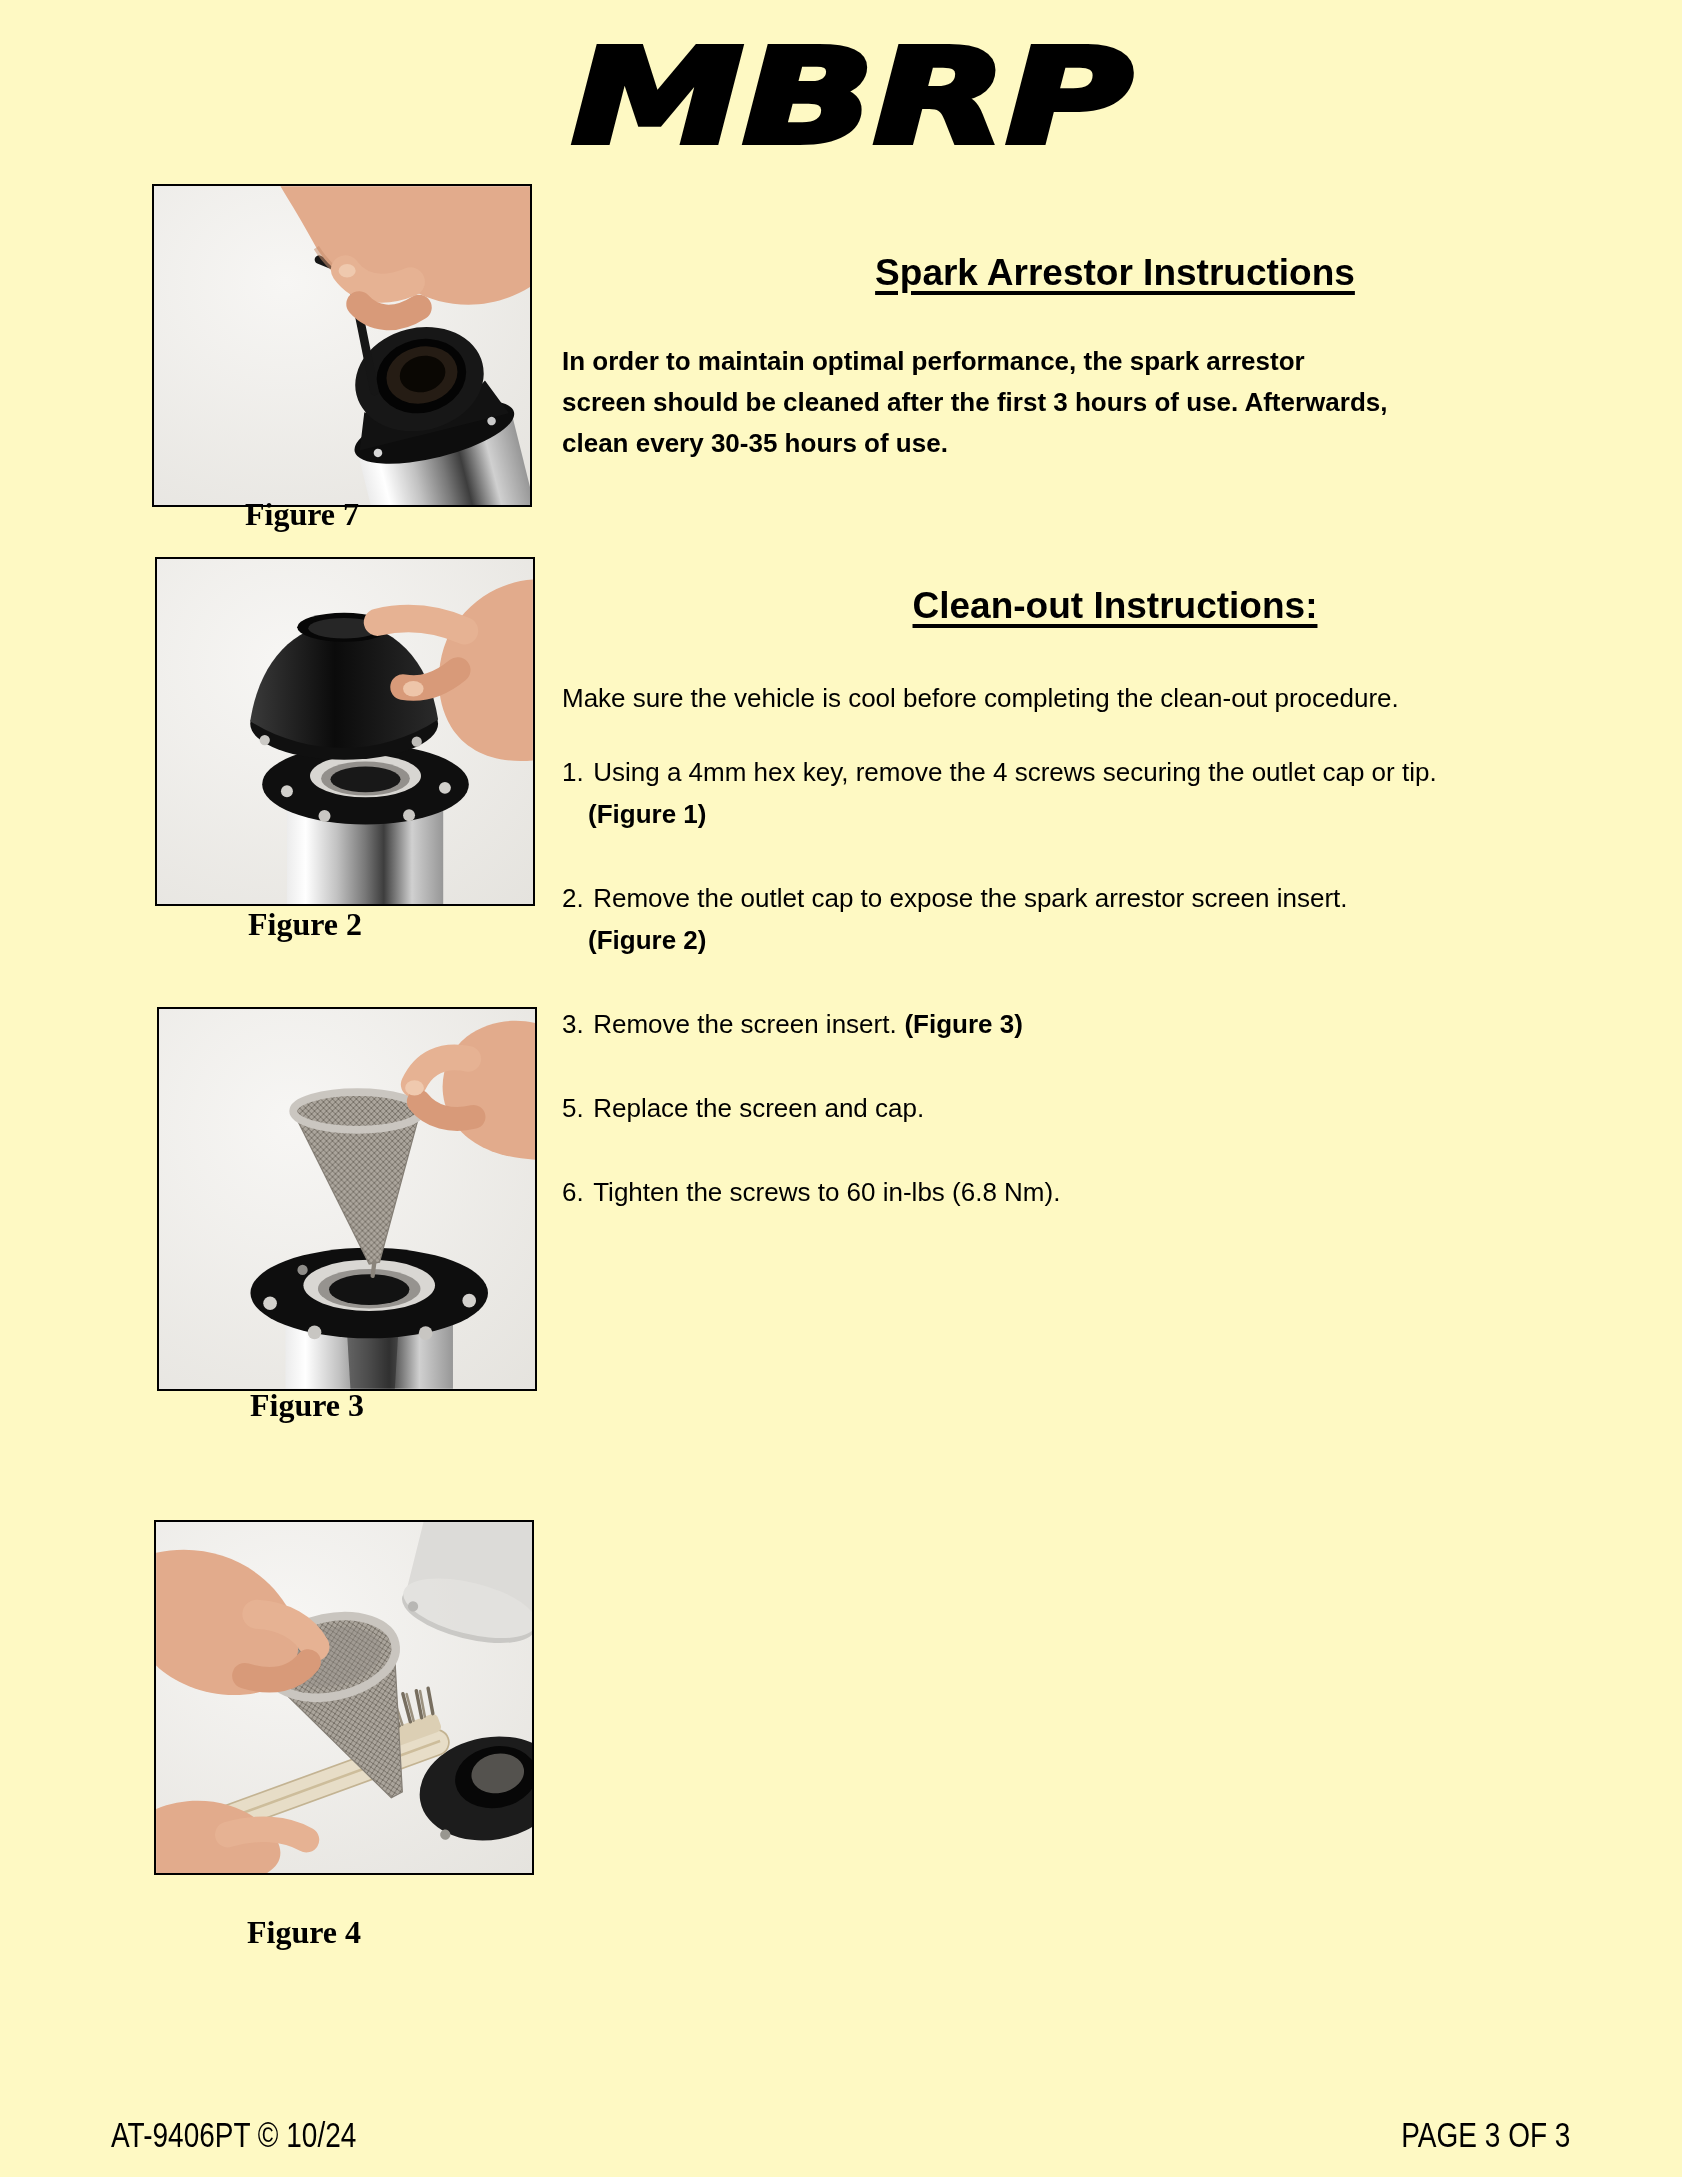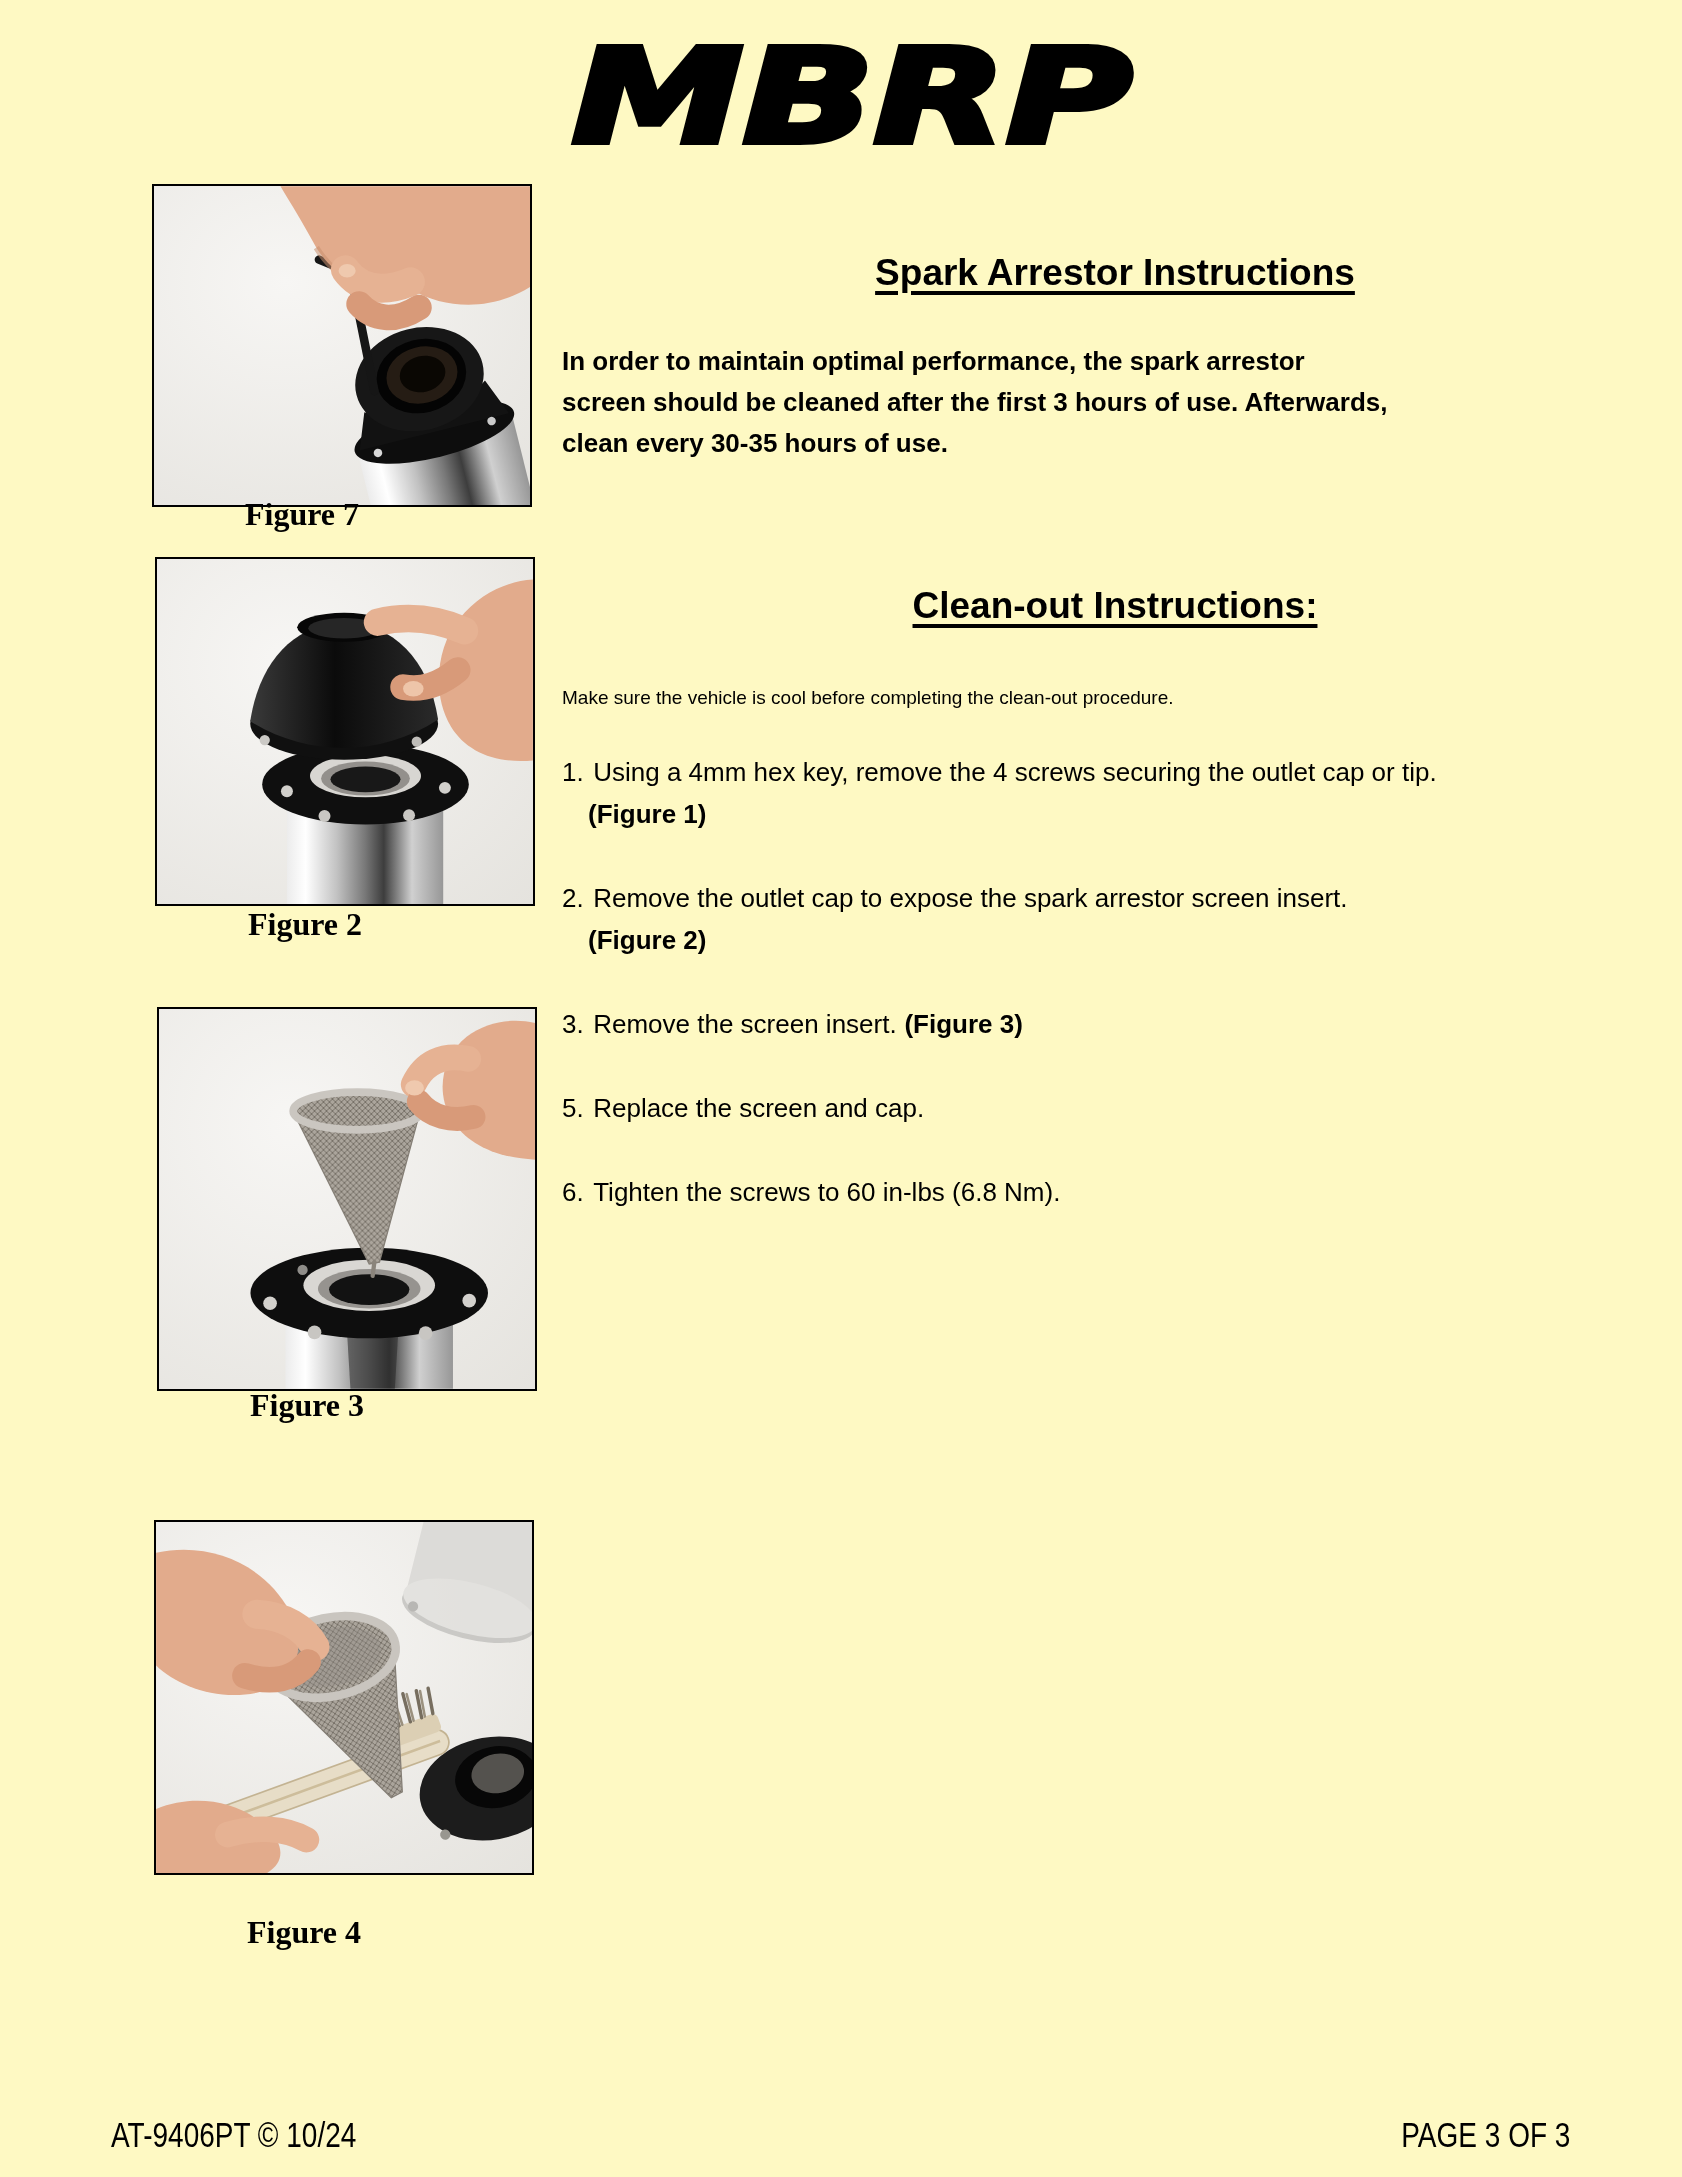--- a/index.html
+++ b/index.html
@@ -26,21 +26,21 @@
   #cap4{left:114px;top:1866px;margin-top:48px;}
 
   
   .title,.subheading{position:absolute;left:553px;width:1124px;text-align:center;
           font-weight:bold;font-size:37px;
           text-decoration:underline;text-decoration-thickness:3.5px;text-underline-offset:6px;}
   .title{top:252px;}
   .subheading{top:585px;text-align:center;}
   .intro{position:absolute;left:562px;top:341px;width:1117px;
          font-weight:bold;font-size:26px;line-height:41px;white-space:pre-line;}
-  .note{position:absolute;left:562px;top:677px;width:1117px;font-size:19px;line-height:42px;}
+  .note{position:absolute;left:562px;top:677px;width:1117px;font-size:26px;line-height:42px;}
   .ilist{position:absolute;left:562px;top:751px;width:1121px;font-size:26px;line-height:42px;}
   .li{margin-bottom:42px;white-space:nowrap;}
   .li .num{display:inline-block;margin-right:9.5px;}
   .figref{margin-left:26px;font-weight:bold;}
   .figref-inline{margin-left:7.8px;font-weight:bold;}
 
   
   .footer-left{position:absolute;left:111px;top:2115px;font-size:35px;
                transform:scaleX(0.80);transform-origin:left center;white-space:nowrap;}
   .footer-right{position:absolute;right:113px;top:2115px;font-size:35px;

